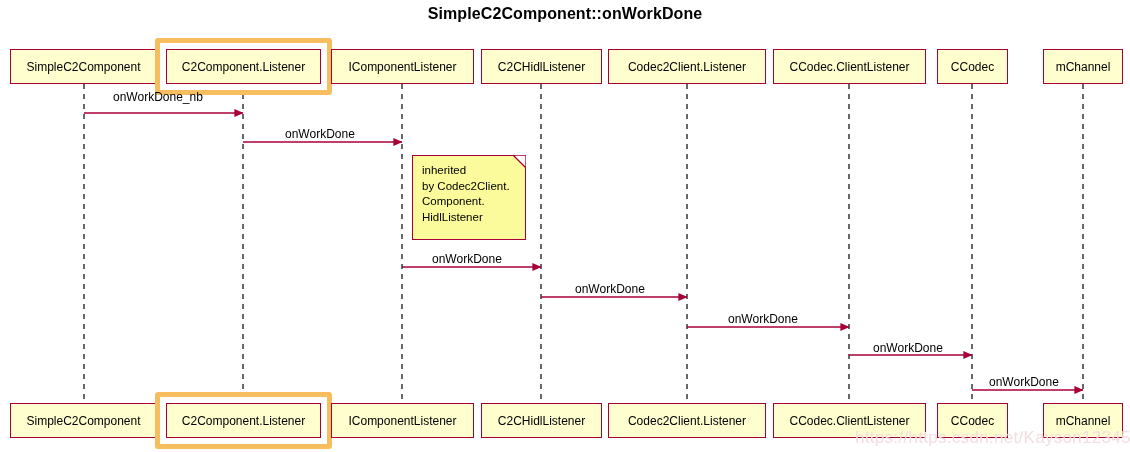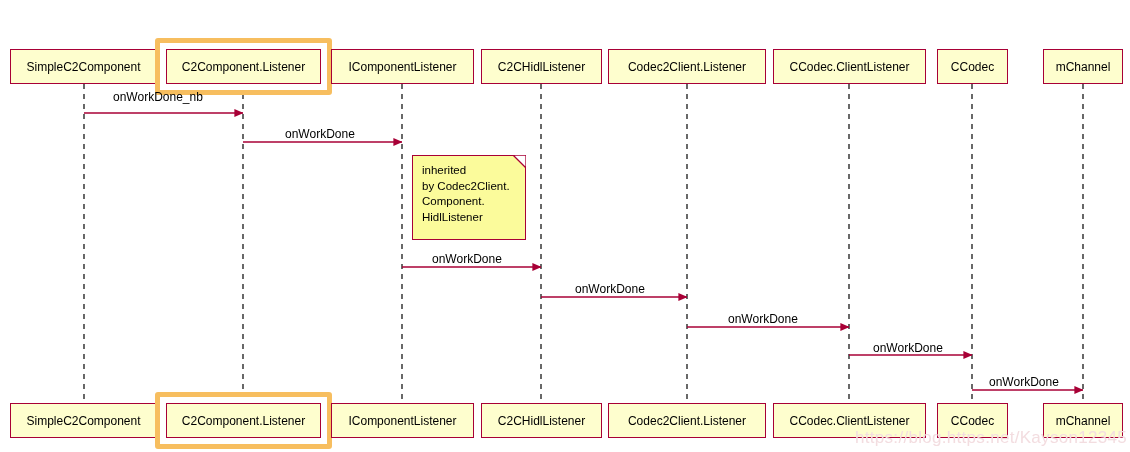--- a/index.html
+++ b/index.html
@@ -78,20 +78,21 @@
     color: #F3DDE0;
     white-space: nowrap;
     letter-spacing: 0.3px;
   }
 </style>
 </head>
 <body>
 
 <div id="diagram-root">
 
+  <div id="title">SimpleC2Component::onWorkDone</div>
 
   <svg class="svg-layer" id="vector-layer" width="1130" height="452" xmlns="http://www.w3.org/2000/svg">
     <defs>
       <marker id="arrowhead" markerWidth="9" markerHeight="8" refX="8.6" refY="4" orient="auto" markerUnits="userSpaceOnUse">
         <path d="M0,0 L9,4 L0,8 z" fill="#A80036"></path>
       </marker>
     </defs>
     <g id="lifelines-group">
         <line x1="84" y1="84" x2="84" y2="403" stroke="#181818" stroke-width="1.3" stroke-dasharray="5,5"></line>
         <line x1="243" y1="84" x2="243" y2="403" stroke="#181818" stroke-width="1.3" stroke-dasharray="5,5"></line>
@@ -173,16 +174,16 @@
       <svg width="13" height="13" style="position: absolute; left: 513px; top: 155px;">
         <path d="M0,0 L13,13 L13,0 z" fill="#FFFFFF" stroke="#A80036" stroke-width="1.3"></path>
       </svg>
       <div class="msg-label" style="left: 113px; top: 90px;">onWorkDone_nb</div>
       <div class="msg-label" style="left: 285px; top: 127px;">onWorkDone</div>
       <div class="msg-label" style="left: 432px; top: 252px;">onWorkDone</div>
       <div class="msg-label" style="left: 575px; top: 282px;">onWorkDone</div>
       <div class="msg-label" style="left: 728px; top: 312px;">onWorkDone</div>
       <div class="msg-label" style="left: 873px; top: 341px;">onWorkDone</div>
       <div class="msg-label" style="left: 989px; top: 375px;">onWorkDone</div>
-      <div class="watermark" style="left: 855px; top: 428px;">https://blog.https.net/Kayson12345</div>
+      <div class="watermark" style="left: 855px; top: 428px;">https://https.csdn.net/Kayson12345</div>
     </div>
 
 </div>
 
 </body></html>

